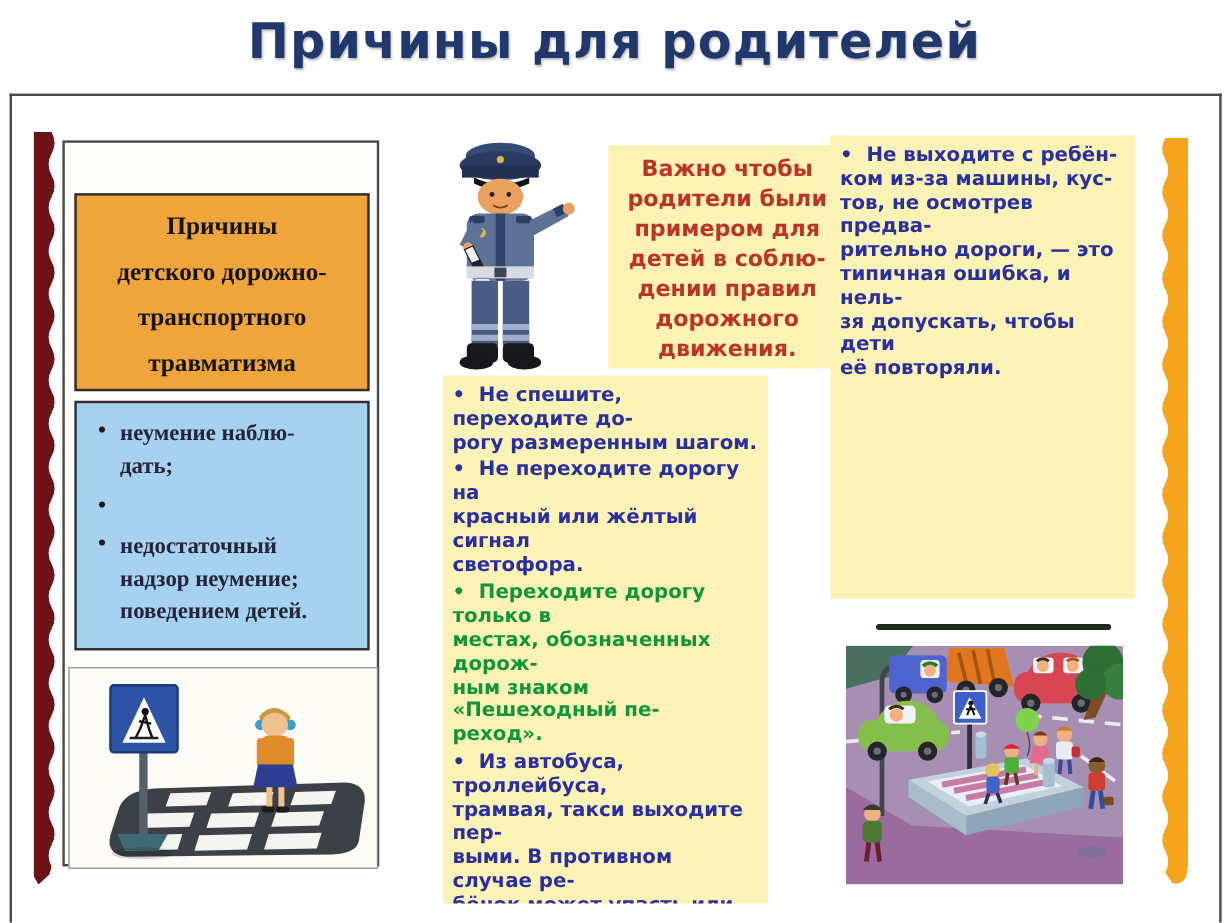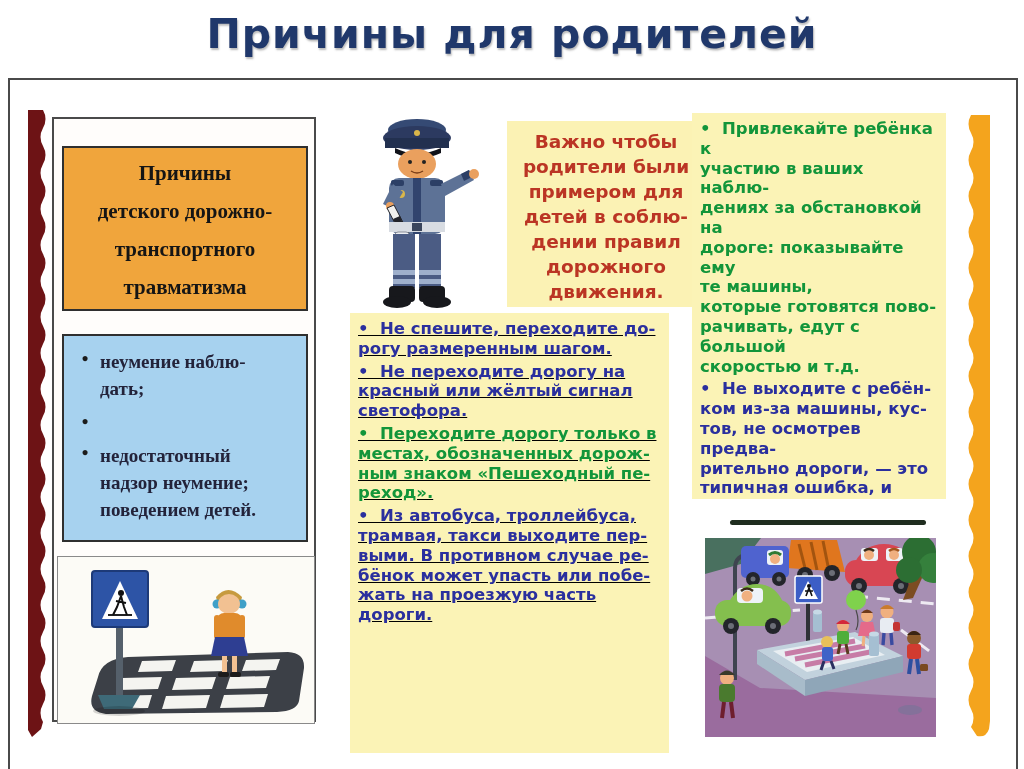--- a/index.html
+++ b/index.html
@@ -7,39 +7,39 @@
         font-family:"DejaVu Sans","Liberation Sans",sans-serif;}
   .title{position:absolute;top:10px;left:0;width:100%;margin:0;text-align:center;
          font-family:"DejaVu Sans",sans-serif;font-weight:bold;font-size:41px;
          color:#20386b;letter-spacing:1px;text-shadow:1px 2px 2px rgba(60,60,60,.35);}
   .frame{position:absolute;left:8px;top:78px;width:1006px;height:691px;
          border-top:2px solid #4a4a4a;border-left:2px solid #4a4a4a;border-right:2px solid #4a4a4a;}
   .abs{position:absolute;}
   
   .left-panel{left:52px;top:117px;width:264px;height:605px;background:#fffdfb;
               border:2px solid #4a4a4a;box-sizing:border-box;}
-  .orange-box{position:absolute;left:8px;top:27px;width:246px;height:165px;
+  .orange-box{position:absolute;left:8px;top:42px;width:246px;height:165px;
               background:#f0a53c;border:2px solid #2f2f2f;box-sizing:border-box;
               font-family:"Liberation Serif",serif;font-weight:bold;font-size:21px;color:#151515;
               text-align:center;line-height:38px;padding-top:6px;}
   .blue-box{position:absolute;left:8px;top:215px;width:246px;height:208px;
             background:#a7d2ef;border:2px solid #2f2f2f;box-sizing:border-box;
             font-family:"Liberation Serif",serif;font-weight:bold;font-size:19px;color:#23233a;
             padding:12px 6px 0 6px;overflow:hidden;}
   .cause{display:flex;margin-bottom:9px;}
   .cause .dot{width:30px;text-align:center;flex:0 0 30px;color:#1c1c1c;}
   .cause .ctext{line-height:27px;}
   .illus-box{position:absolute;left:3px;top:437px;width:256px;height:166px;
              border:1px solid #8a8a8a;background:#fcfbf6;overflow:hidden;}
   
   .red-box{left:479px;top:121px;width:198px;height:186px;background:#fbf2b4;
            font-weight:bold;font-size:18.5px;color:#bb3524;text-align:center;
            line-height:25px;padding-top:8px;box-sizing:border-box;margin-left:28px;}
-  .mid-box{left:350px;top:313px;width:319px;height:440px;background:#fbf3b6;
-           box-sizing:border-box;padding:6px 8px;overflow:hidden;text-decoration:underline;}
+  .mid-box{left:369px;top:313px;width:271px;height:440px;background:#fbf3b6;
+           box-sizing:border-box;padding:6px 8px;overflow:hidden;}
   .tips-box{left:692px;top:113px;width:254px;height:386px;background:#fbf3b6;
             box-sizing:border-box;padding:6px 8px;overflow:hidden;}
   .rule{margin:0 0 3px 0;font-weight:bold;font-size:16.5px;line-height:1.2;}
   .txt-blue{color:#2a2f9e;}
   .txt-green{color:#12953a;}
   .ws{white-space:pre-line;}
   .divider{left:730px;top:520px;width:196px;height:5px;background:#1f2d1f;border-radius:3px;}
   .street-box{left:705px;top:538px;width:231px;height:199px;overflow:hidden;}
   .ribbon{display:block;}
 </style>
@@ -191,28 +191,20 @@
 реход».</p>
     <p class="rule ws txt-blue">•&nbsp;&nbsp;Из автобуса, троллейбуса,
 трамвая, такси выходите пер-
 выми. В противном случае ре-
 бёнок может упасть или побе-
 жать на проезжую часть
 дороги.</p>
   </div>
 
   <div class="abs tips-box">
-    <p class="rule ws txt-green">•&nbsp;&nbsp;Привлекайте ребёнка к
-участию в ваших наблю-
-дениях за обстановкой на
-дороге: показывайте ему
-те машины,
-которые готовятся пово-
-рачивать, едут с большой
-скоростью и т.д.</p>
     <p class="rule ws txt-blue">•&nbsp;&nbsp;Не выходите с ребён-
 ком из-за машины, кус-
 тов, не осмотрев предва-
 рительно дороги, — это
 типичная ошибка, и нель-
 зя допускать, чтобы дети
 её повторяли.</p>
 
   </div>
 

